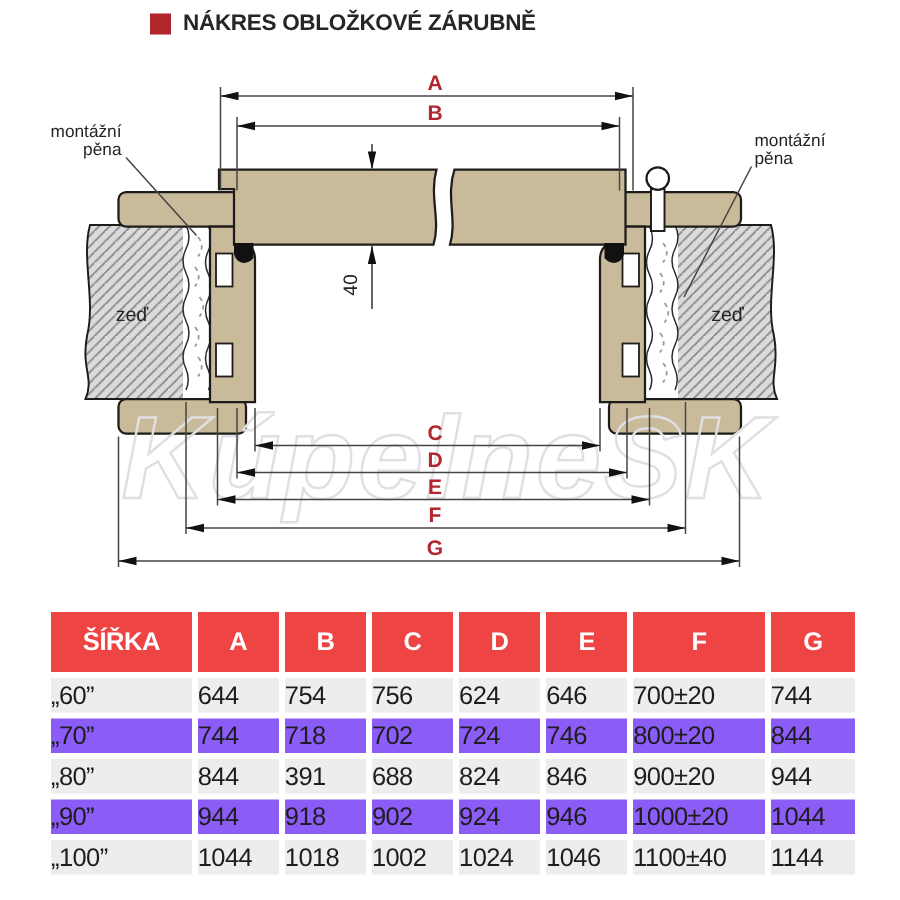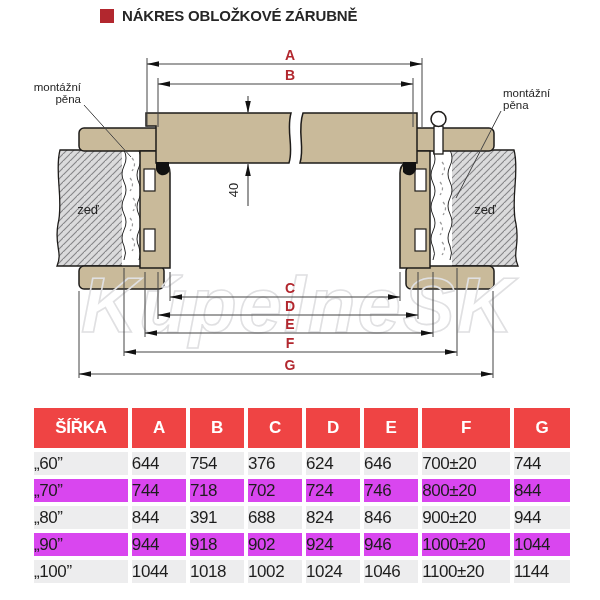--- a/index.html
+++ b/index.html
@@ -10,21 +10,21 @@
   .title-text{font-size:15px;font-weight:bold;color:#262626;letter-spacing:-0.2px;}
   #diagram{position:absolute;left:0;top:30px;}
   
   .size-table-wrap{position:absolute;left:30px;top:404px;width:544px;}
   table.size-table{border-collapse:separate;border-spacing:4px;width:544px;table-layout:fixed;}
   table.size-table th{background:#ef4444;color:#ffffff;font-size:17px;font-weight:bold;
        height:38px;text-align:center;letter-spacing:-0.3px;}
   table.size-table td{font-size:17px;color:#1d1d1d;height:21px;padding:1px 0;
        letter-spacing:-0.4px;}
   table.size-table tr.r-odd td{background:#ededee;}
-  table.size-table tr.r-even td{background:#d946ef;}
+  table.size-table tr.r-even td{background:#8b5cf6;}
   svg text{font-family:"Liberation Sans", sans-serif;}
 </style>
 </head>
 <body>
 
 <div class="page-title">
   <span class="title-square" style="background:#b2272e"></span>
   <span class="title-text">NÁKRES OBLOŽKOVÉ ZÁRUBNĚ</span>
 </div>
 
@@ -196,21 +196,21 @@
           <th>E</th>
           <th>F</th>
           <th>G</th>
         </tr>
       </thead>
     <tbody id="size-table-body">
         <tr class="r-odd">
           <td>„60”</td>
           <td>644</td>
           <td>754</td>
-          <td>376</td>
+          <td>756</td>
           <td>624</td>
           <td>646</td>
           <td>700±20</td>
           <td>744</td>
         </tr>
         <tr class="r-even">
           <td>„70”</td>
           <td>744</td>
           <td>718</td>
           <td>702</td>
@@ -239,18 +239,18 @@
           <td>1000±20</td>
           <td>1044</td>
         </tr>
         <tr class="r-odd">
           <td>„100”</td>
           <td>1044</td>
           <td>1018</td>
           <td>1002</td>
           <td>1024</td>
           <td>1046</td>
-          <td>1100±20</td>
+          <td>1100±40</td>
           <td>1144</td>
         </tr>
       </tbody>
   </table>
 </div>
 
 </body></html>

